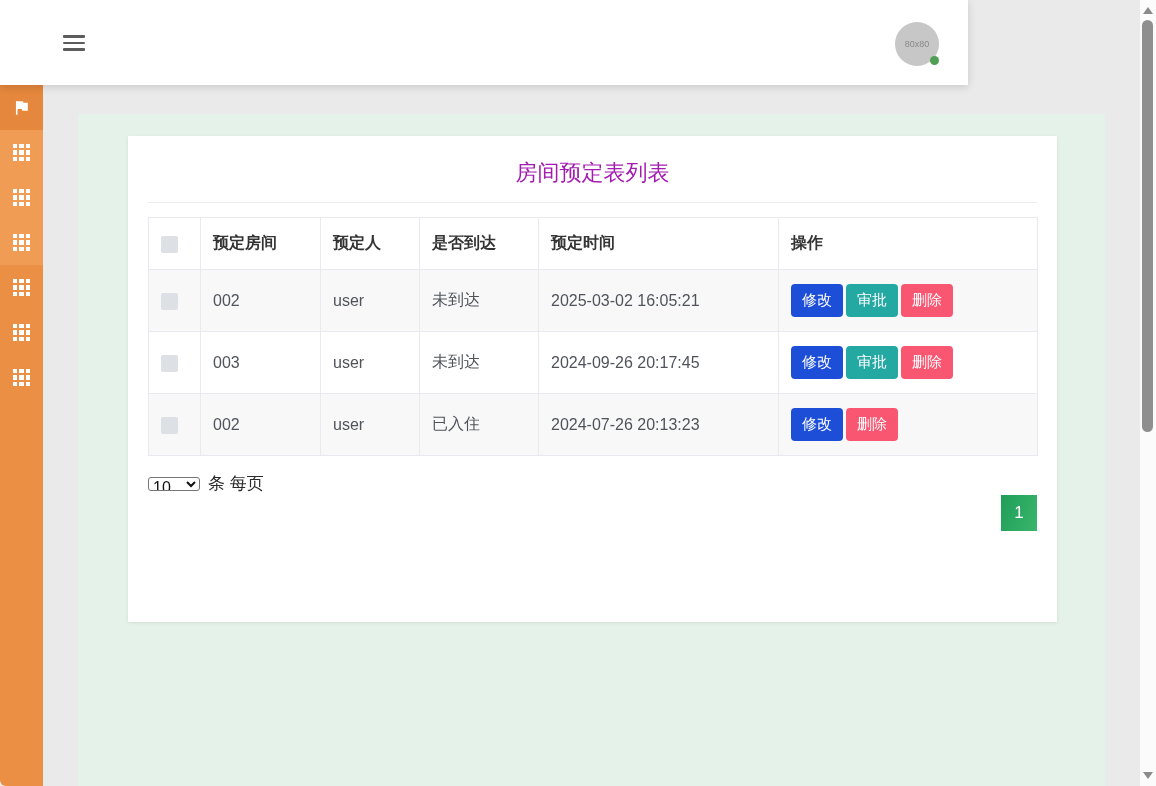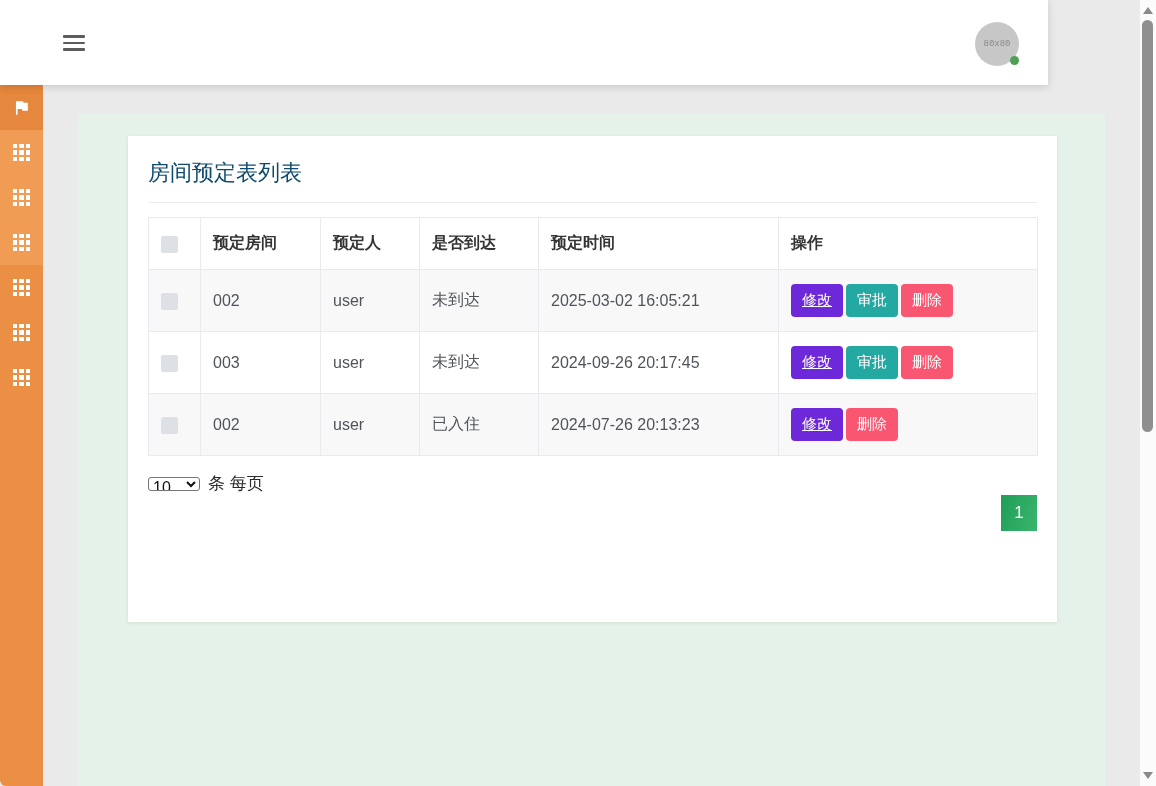--- a/index.html
+++ b/index.html
@@ -6,24 +6,23 @@
   html,body { width:1156px; height:786px; overflow:hidden; }
   body {
     font-family:"Liberation Sans","DejaVu Sans",sans-serif;
     background:#eaeaea;
     position:relative;
     color:#4f5358;
   }
 
   
   .header {
-    position:absolute; left:0; top:0; width:1048px; height:85px;
+    position:absolute; left:0; top:0; width:968px; height:85px;
     background:#ffffff; z-index:30;
     box-shadow:0 2px 8px rgba(0,0,0,0.14);
-    font-family:Liberation Mono, monospace;
   }
   .hamburger {
     position:absolute; left:63px; top:35px; width:22px; height:16px;
     cursor:pointer; display:flex; flex-direction:column; justify-content:space-between;
   }
   .hamburger span { display:block; height:2.6px; width:100%; background:#5c5c5c; border-radius:1px; }
   .avatar {
     position:absolute; right:29px; top:22px; width:44px; height:44px;
     border-radius:50%; background:#c7c7c7;
     display:flex; align-items:center; justify-content:center;
@@ -53,22 +52,22 @@
   .panel {
     position:absolute; left:78px; top:114px; width:1027px; height:672px;
     background:#e4f2ea;
   }
   .card {
     position:absolute; left:50px; top:22px; width:929px; height:486px;
     background:#ffffff; box-shadow:0 1px 4px rgba(0,0,0,0.08);
     padding:20px;
   }
   .card-title {
-    font-size:22px; color:#0c4a6e; font-weight:400;
-    padding:2px 0 14px 0; border-bottom:1px solid #ededed;
+    font-size:22px; color:#a21caf; font-weight:400;
+    padding:2px 0 14px 0; border-bottom:1px solid #ededed;text-align:center;
   }
 
   
   table.data-table {
     margin-top:14px; width:889px; border-collapse:collapse; table-layout:fixed;
     border:1px solid #e7e8ee; font-size:16px;padding-left:37px;
   }
   .data-table th, .data-table td {
     border:1px solid #e9eaef; text-align:left; padding:8px 12px; vertical-align:middle;
     overflow:hidden; white-space:nowrap;
@@ -81,21 +80,21 @@
     display:inline-block; width:17px; height:17px; background:#dde0e5; border-radius:2px;
     cursor:pointer; vertical-align:middle;
   }
   .cell-time { letter-spacing:0; }
 
   .btn {
     display:inline-block; border:none; color:#ffffff; font-size:15px;
     padding:7px 11px; border-radius:4px; margin-right:3px; cursor:pointer;
     font-family:"Liberation Sans","DejaVu Sans",sans-serif;
   }
-  .btn-modify  { background:#6d28d9;text-decoration:underline; }
+  .btn-modify  { background:#1d4ed8; }
   .btn-approve { background:#23a8a2;text-align:right; }
   .btn-delete  { background:#f95672; }
 
   
   .per-page-row { margin-top:16px; display:flex; align-items:center; font-size:17px; color:#2b2b2b; }
   .per-page-select {
     width:52px; height:14px; font-size:16px; margin-right:8px;
     border:1px solid #767676; border-radius:3px; background:#ffffff; color:#111;
     font-family:"Liberation Sans","DejaVu Sans",sans-serif;
   }

